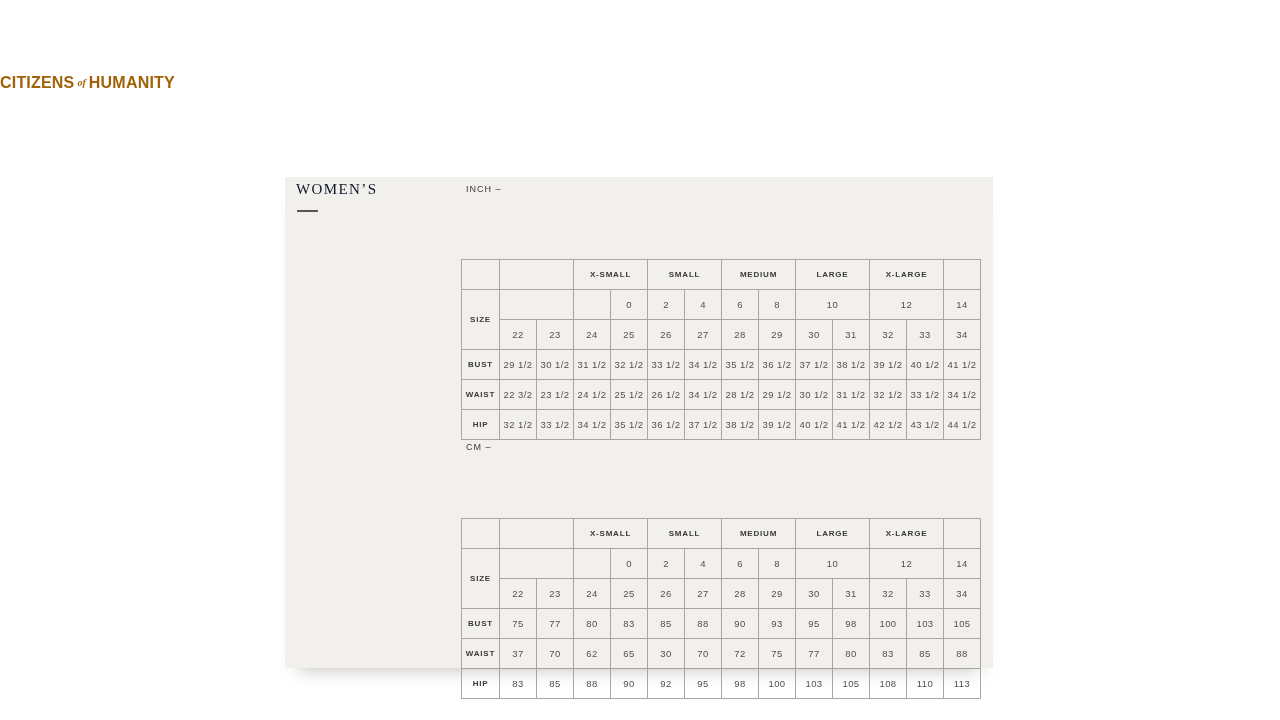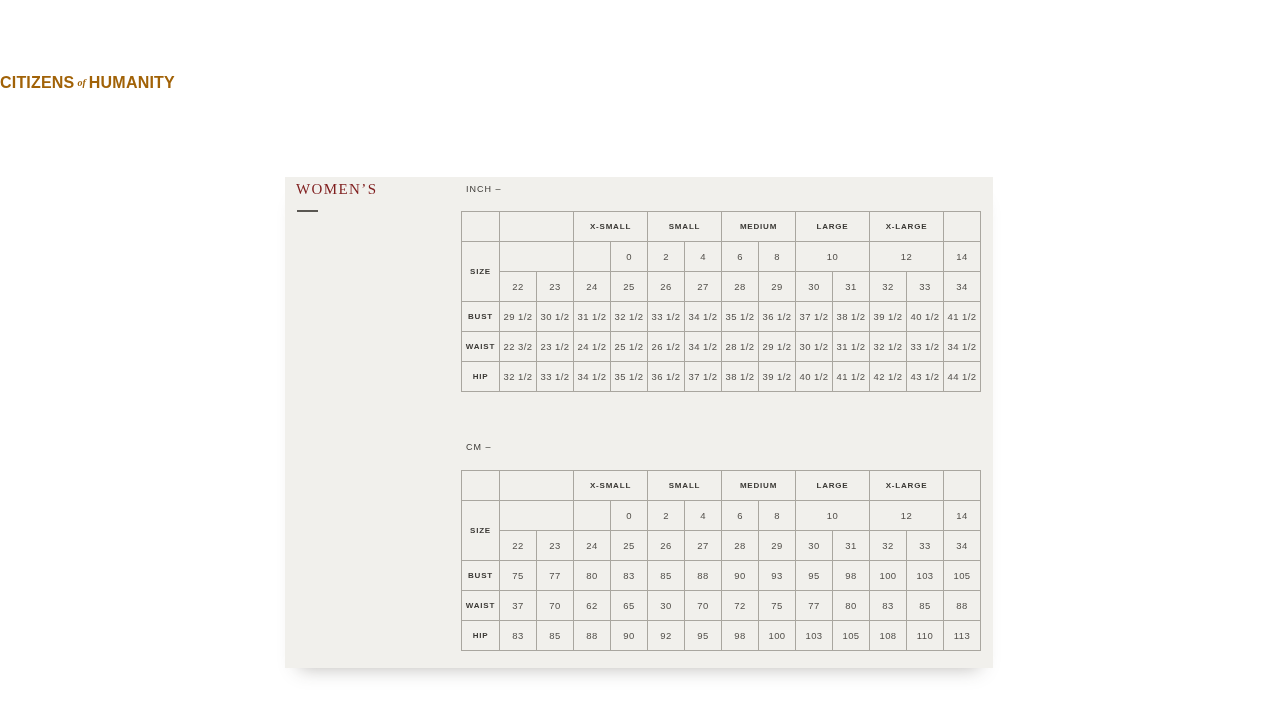--- a/index.html
+++ b/index.html
@@ -9,28 +9,28 @@
   
   .brand { position:absolute; top:74px; left:0; width:100%; text-align:left; color:#a16207; white-space:nowrap; }
   .brand .brand-main { font-weight:700; font-size:16px; letter-spacing:0.2px; }
   .brand .brand-of { font-family:"Liberation Serif", serif; font-style:italic; font-weight:700; font-size:10px; margin:0 3px; position:relative; top:-2px; }
 
   
   .panel { position:absolute; left:285px; top:177px; width:708px; height:491px; background:#f1f0ec;
            box-shadow:0 14px 18px -14px rgba(60,55,45,0.35); }
 
   .sidebar-title { position:absolute; left:11px; top:4px; font-family:"Liberation Serif", serif;
-                   font-size:15px; letter-spacing:1.4px; color:#7f1d1d; }
+                   font-size:15px; letter-spacing:1.4px; color:#0f172a; }
   .sidebar-dash { position:absolute; left:12px; top:33px; width:21px; border-top:2px solid #5a5752; }
 
   .unit-label { position:absolute; font-size:9px; font-weight:400; letter-spacing:1px; color:#3c3a36; }
   #inch-label { left:181px; top:7px; }
   #cm-label   { left:181px; top:265px; }
 
-  table.size-table { position:absolute; border-collapse:collapse; table-layout:fixed; }
+  table.size-table { position:absolute; border-collapse:collapse; table-layout:fixed;margin-top:48px; }
   #inch-table { left:176px; top:34px; }
   #cm-table   { left:176px; top:293px; }
 
   .size-table td { border:1px solid #a9a69f; text-align:center; vertical-align:middle; height:30px; padding:0; overflow:hidden; }
   .size-table .hdr { font-size:8px; font-weight:700; letter-spacing:0.8px; color:#3c3a36; }
   .size-table .num { font-size:9.5px; color:#53504b; letter-spacing:0.4px; }
   col.label-col { width:38px; }
   col.data-col  { width:37px; }
 </style>
 </head>

